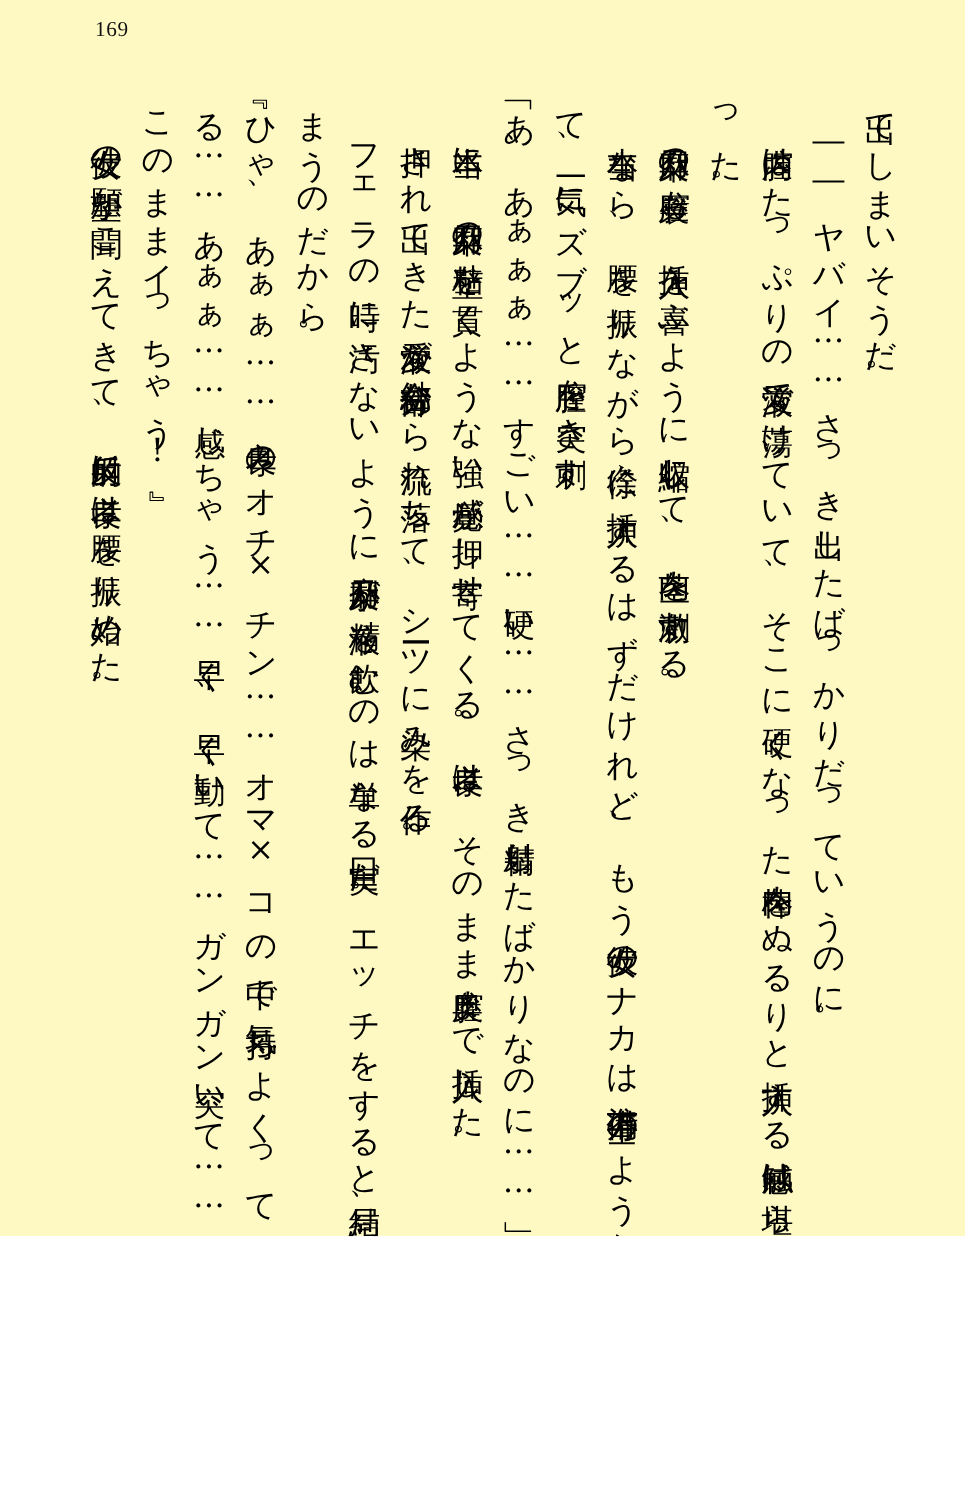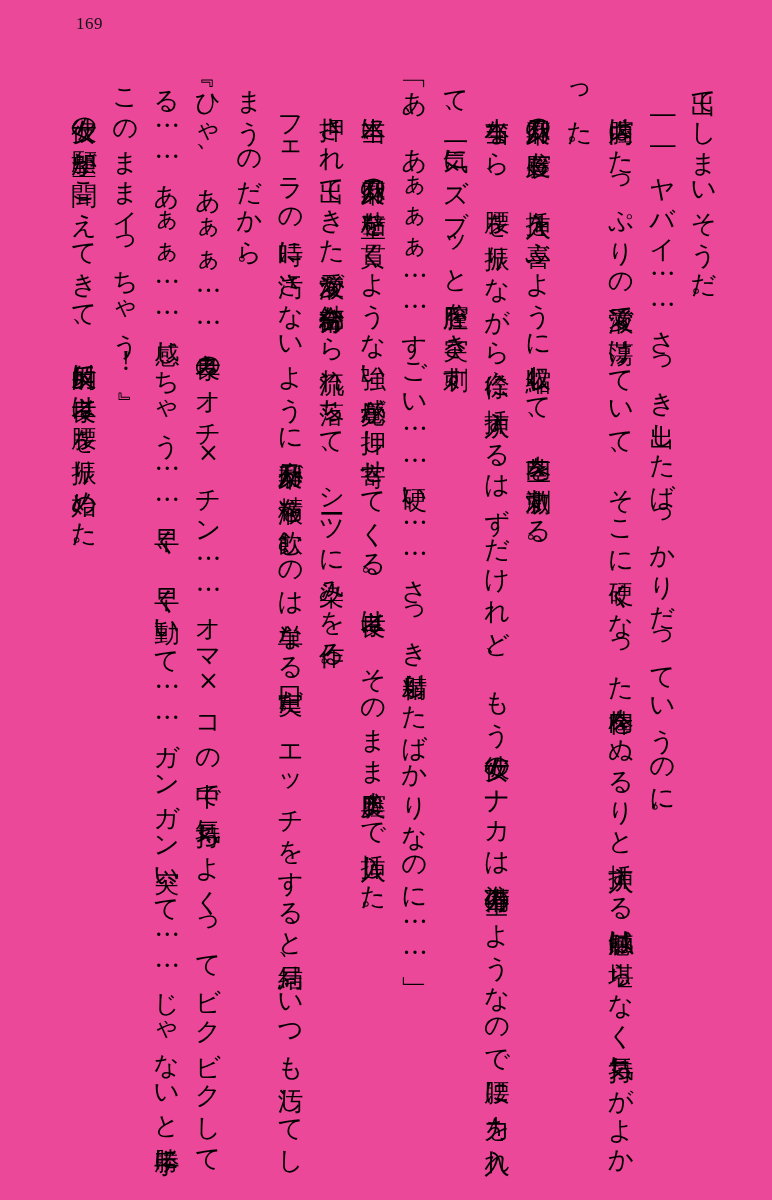--- a/index.html
+++ b/index.html
@@ -3,22 +3,22 @@
 <meta charset="utf-8">
 <style>
   html, body {
     margin: 0;
     padding: 0;
     background: #ffffff;
   }
   .page {
     position: relative;
     width: 772px;
-    height: 1200px;
-    background: #ec4899;
+    height: 989px;
+    background: #fef9c3;
     overflow: hidden;
     font-family: "Liberation Serif", "DejaVu Serif", serif;
     color: #000000;
   }
   .page-number {
     position: absolute;
     top: 14px;
     left: 76px;
     font-size: 17px;
     font-family: "Liberation Serif", "DejaVu Serif", serif;

